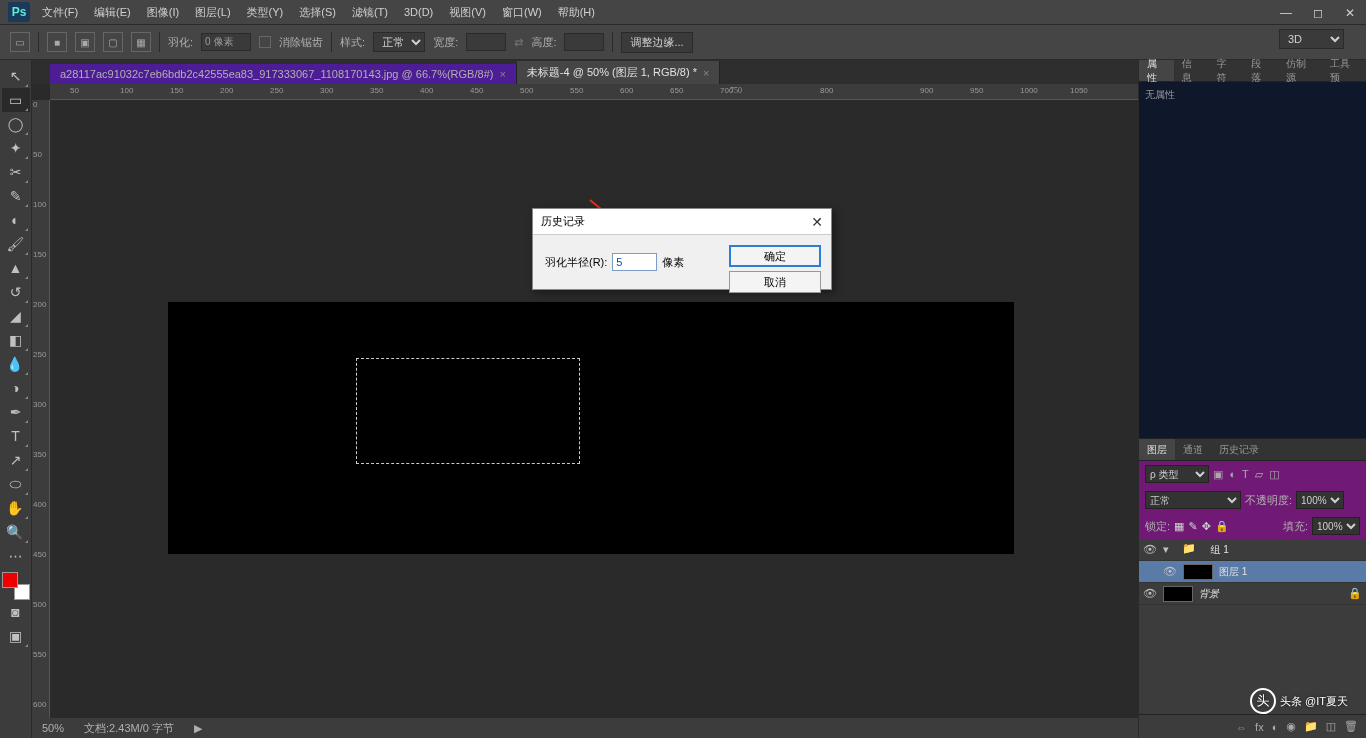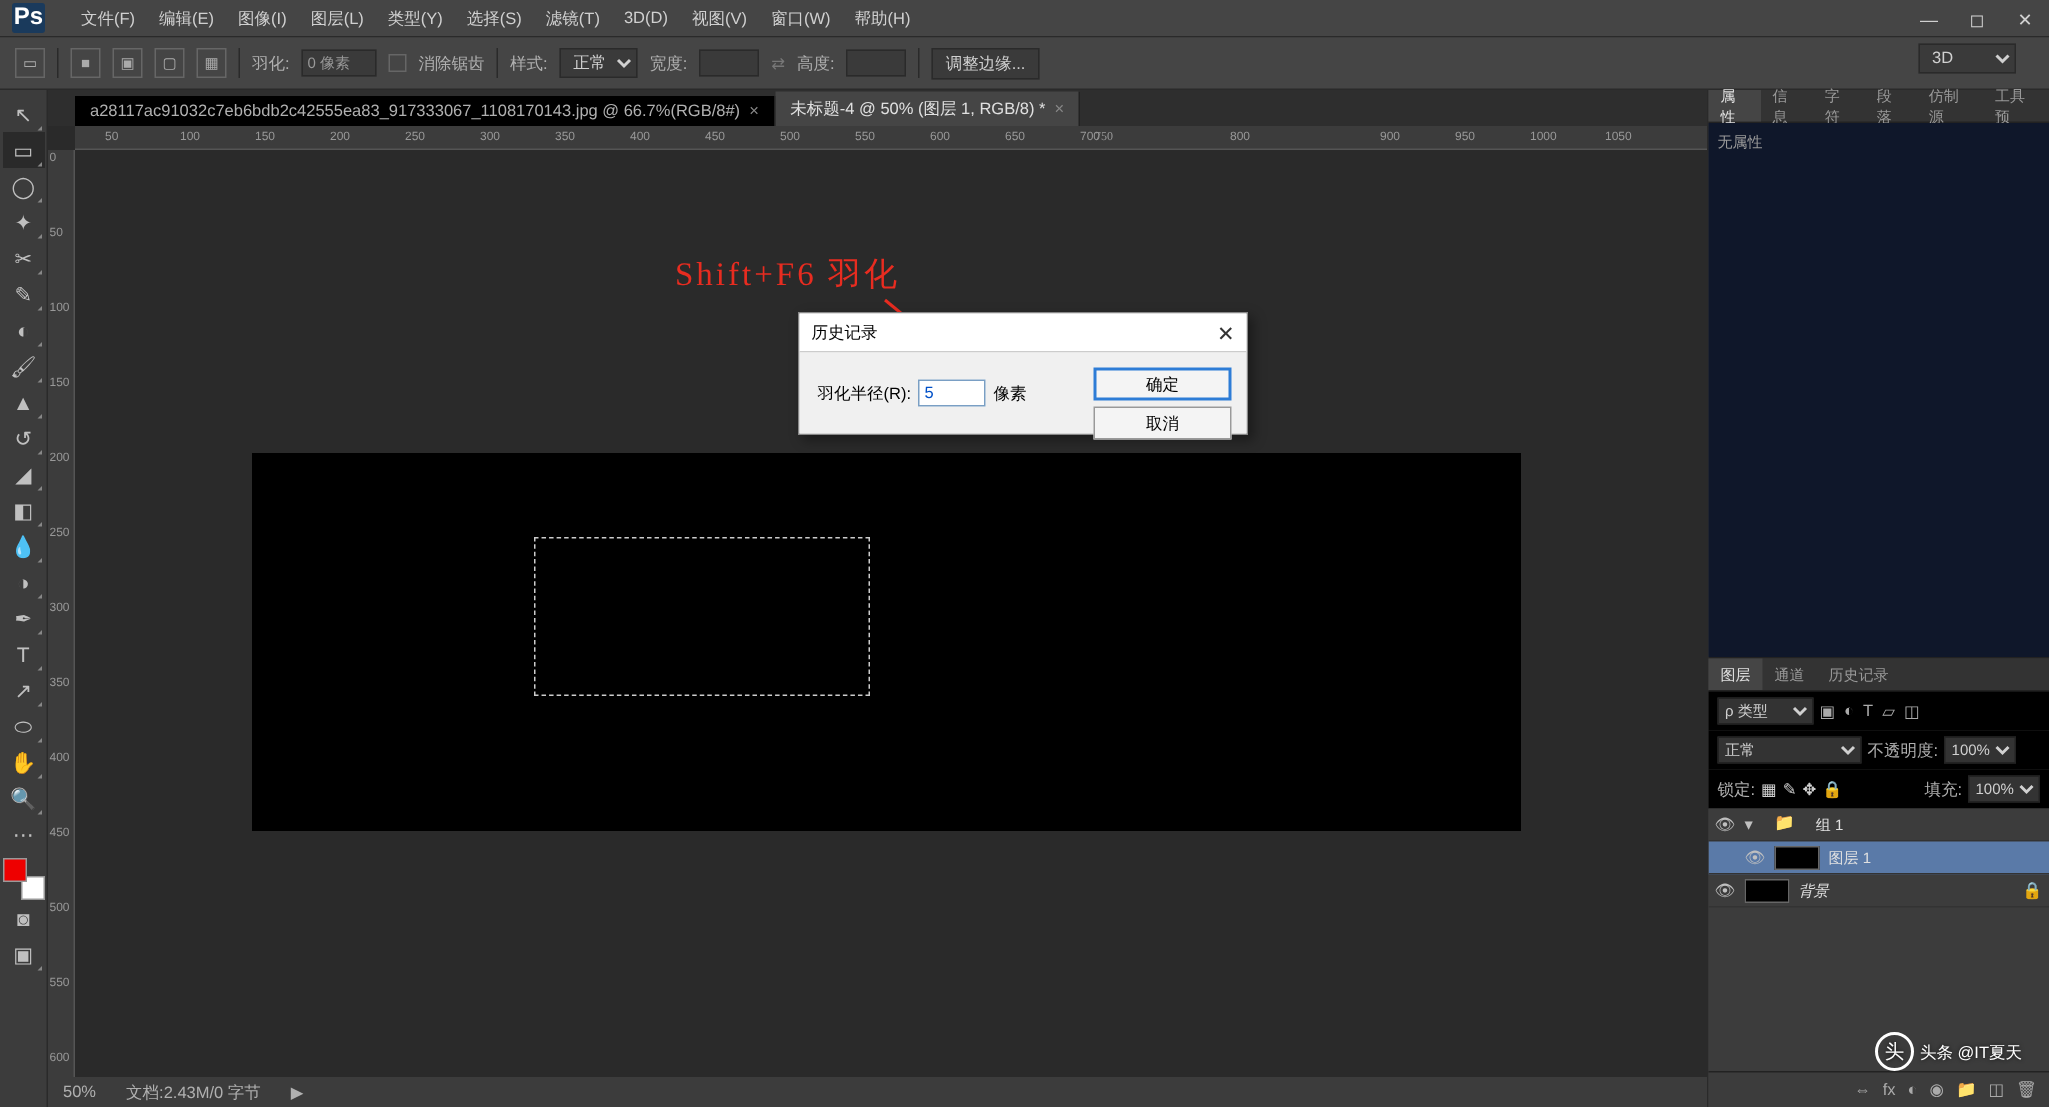--- a/index.html
+++ b/index.html
@@ -1,39 +1,39 @@
 <!DOCTYPE html>
 <html><head>
 <meta charset="utf-8">
 <style>
 *{margin:0;padding:0;box-sizing:border-box;font-family:"Microsoft YaHei",Arial,sans-serif;font-size:11px;user-select:none}
 body{background:#454545;width:1366px;height:738px;overflow:hidden;position:relative;color:#d0d0d0}
 .menubar{height:25px;background:#454545;display:flex;align-items:center;padding-left:8px;border-bottom:1px solid #2a2a2a}
-.ps-logo{width:22px;height:20px;background:#1a3a5c;color:#ffffff;font-weight:bold;font-size:16px;display:flex;align-items:center;justify-content:center;border-radius:2px;margin-right:16px}
+.ps-logo{width:22px;height:20px;background:#1a3a5c;color:#5eead4;font-weight:bold;font-size:12px;display:flex;align-items:center;justify-content:center;border-radius:2px;margin-right:4px}
 .menu-item{padding:0 8px;color:#d0d0d0;cursor:default}
 .window-controls{position:absolute;right:0;top:0;display:flex}
 .win-btn{width:32px;height:25px;display:flex;align-items:center;justify-content:center;color:#d0d0d0;font-size:12px}
 .options-bar{height:35px;background:#454545;display:flex;align-items:center;padding:0 10px;border-bottom:1px solid #2a2a2a;gap:8px}
 .opt-icon{width:20px;height:20px;border:1px solid #666;display:flex;align-items:center;justify-content:center;color:#aaa;font-size:10px}
 .opt-label{color:#b0b0b0;font-size:11px}
 .opt-input{background:#3a3a3a;border:1px solid #2a2a2a;color:#999;width:50px;height:18px;padding:0 3px;font-size:10px}
 .opt-select{background:#3a3a3a;border:1px solid #2a2a2a;color:#d0d0d0;height:20px;padding:0 4px;font-size:11px}
 .opt-btn{background:#3a3a3a;border:1px solid #2a2a2a;color:#d0d0d0;padding:2px 8px;font-size:11px}
 .opt-divider{width:1px;height:20px;background:#2a2a2a}
 .main-area{display:flex;height:678px}
 .toolbar{width:32px;background:#3c3c3c;display:flex;flex-direction:column;padding-top:4px;border-right:1px solid #2a2a2a;flex-shrink:0}
 .tool{width:28px;height:24px;margin:0 auto;display:flex;align-items:center;justify-content:center;color:#c0c0c0;font-size:14px;position:relative}
 .tool.active{background:#2a2a2a}
 .tool-corner{position:absolute;bottom:1px;right:2px;width:0;height:0;border-right:3px solid #888;border-top:3px solid transparent}
 .color-swatches{margin-top:4px;position:relative;height:28px;width:28px;margin-left:2px}
 .fg-color{position:absolute;width:16px;height:16px;background:#e00;border:1px solid #999;top:0;left:0}
 .bg-color{position:absolute;width:16px;height:16px;background:#fff;border:1px solid #999;bottom:0;right:0}
 .workspace{flex:1;display:flex;flex-direction:column;background:#2a2a2a;position:relative;overflow:hidden}
 .doc-tabs{height:24px;background:#2e2e2e;display:flex;align-items:flex-end;padding-left:18px}
-.doc-tab{padding:4px 10px;background:#000000;color:#b0b0b0;font-size:10px;border-right:1px solid #222;display:flex;align-items:center;gap:6px}
+.doc-tab{padding:4px 10px;background:#4c1d95;color:#b0b0b0;font-size:10px;border-right:1px solid #222;display:flex;align-items:center;gap:6px}
 .doc-tab.active{background:#454545;color:#e0e0e0}
 .tab-close{color:#888;font-size:11px}
 .ruler-h{position:absolute;top:24px;left:18px;right:0;height:16px;background:#3c3c3c;border-bottom:1px solid #555;display:flex;overflow:hidden}
 .ruler-v{position:absolute;top:40px;left:0;bottom:0;width:18px;background:#3c3c3c;border-right:1px solid #555}
 .ruler-tick{position:absolute;font-size:8px;color:#999}
 .canvas-area{position:absolute;top:40px;left:18px;right:0;bottom:20px;background:#2a2a2a}
 .canvas{position:absolute;left:118px;top:202px;width:846px;height:252px;background:#000}
 .selection{position:absolute;border:1px dashed #ccc;left:188px;top:56px;width:224px;height:106px;background:transparent}
 .annotation{position:absolute;left:400px;top:68px;color:#e82c20;font-size:22px;font-family:"SimSun",serif;letter-spacing:2px}
 .arrow-svg{position:absolute;left:400px;top:90px}
@@ -47,21 +47,21 @@
 .dialog-btn{width:92px;height:22px;border:1px solid #999;background:#f4f4f4;color:#000;font-size:11px}
 .dialog-btn.primary{border:2px solid #2d7cd6}
 .status-bar{position:absolute;bottom:0;left:0;right:0;height:20px;background:#3c3c3c;display:flex;align-items:center;padding:0 10px;gap:20px;color:#b0b0b0;font-size:10px}
 .panels{width:228px;background:#3c3c3c;display:flex;flex-direction:column;flex-shrink:0;border-left:1px solid #2a2a2a}
 .panel-tabs{height:22px;display:flex;background:#333;border-bottom:1px solid #222}
 .panel-tab{padding:0 8px;display:flex;align-items:center;color:#999;font-size:10px}
 .panel-tab.active{background:#454545;color:#e0e0e0}
 .panel-body{flex:1;background:#0f172a;padding:6px;color:#999;font-size:10px}
 .props-panel{height:378px;display:flex;flex-direction:column}
 .layers-panel{flex:1;display:flex;flex-direction:column;border-top:1px solid #222}
-.layer-controls{padding:4px 6px;display:flex;align-items:center;gap:4px;background:#000000;flex-wrap:wrap}
+.layer-controls{padding:4px 6px;display:flex;align-items:center;gap:4px;background:#701a75;flex-wrap:wrap}
 .layer-select{background:#333;border:1px solid #222;color:#d0d0d0;font-size:10px;height:18px}
 .layer-icons{display:flex;gap:6px;color:#aaa;font-size:10px}
 .layer-list{flex:1;background:#3c3c3c;overflow:auto}
 .layer-row{height:22px;display:flex;align-items:center;padding:0 4px;gap:6px;border-bottom:1px solid #333}
 .layer-row.selected{background:#5a7aa8}
 .layer-eye{width:14px;text-align:center;color:#c0c0c0}
 .layer-thumb{width:30px;height:16px;background:#000;border:1px solid #666}
 .layer-thumb.folder{background:none;border:none;color:#c0c0c0;text-align:center}
 .layer-name{font-size:10px;color:#e0e0e0}
 .layer-name.italic{font-style:italic}
@@ -196,21 +196,20 @@
         <span class="ruler-tick" style="top: 400px; left: 1px;">400</span>
         <span class="ruler-tick" style="top: 450px; left: 1px;">450</span>
         <span class="ruler-tick" style="top: 500px; left: 1px;">500</span>
         <span class="ruler-tick" style="top: 550px; left: 1px;">550</span>
         <span class="ruler-tick" style="top: 600px; left: 1px;">600</span>
       </div>
     <div class="canvas-area">
       <div class="canvas">
         <div class="selection"></div>
       </div>
-      <div class="annotation">Shift+F6  羽化</div>
       <svg class="arrow-svg" width="240" height="120">
         <defs>
             <marker id="ah" markerWidth="10" markerHeight="10" refX="8" refY="3" orient="auto">
               <path d="M0,0 L0,6 L9,3 z" fill="#e82c20"></path>
             </marker>
           </defs>
         <line x1="140" y1="10" x2="225" y2="80" stroke="#e82c20" stroke-width="2" marker-end="url(#ah)"></line>
       </svg>
     </div>
     <div class="status-bar">

